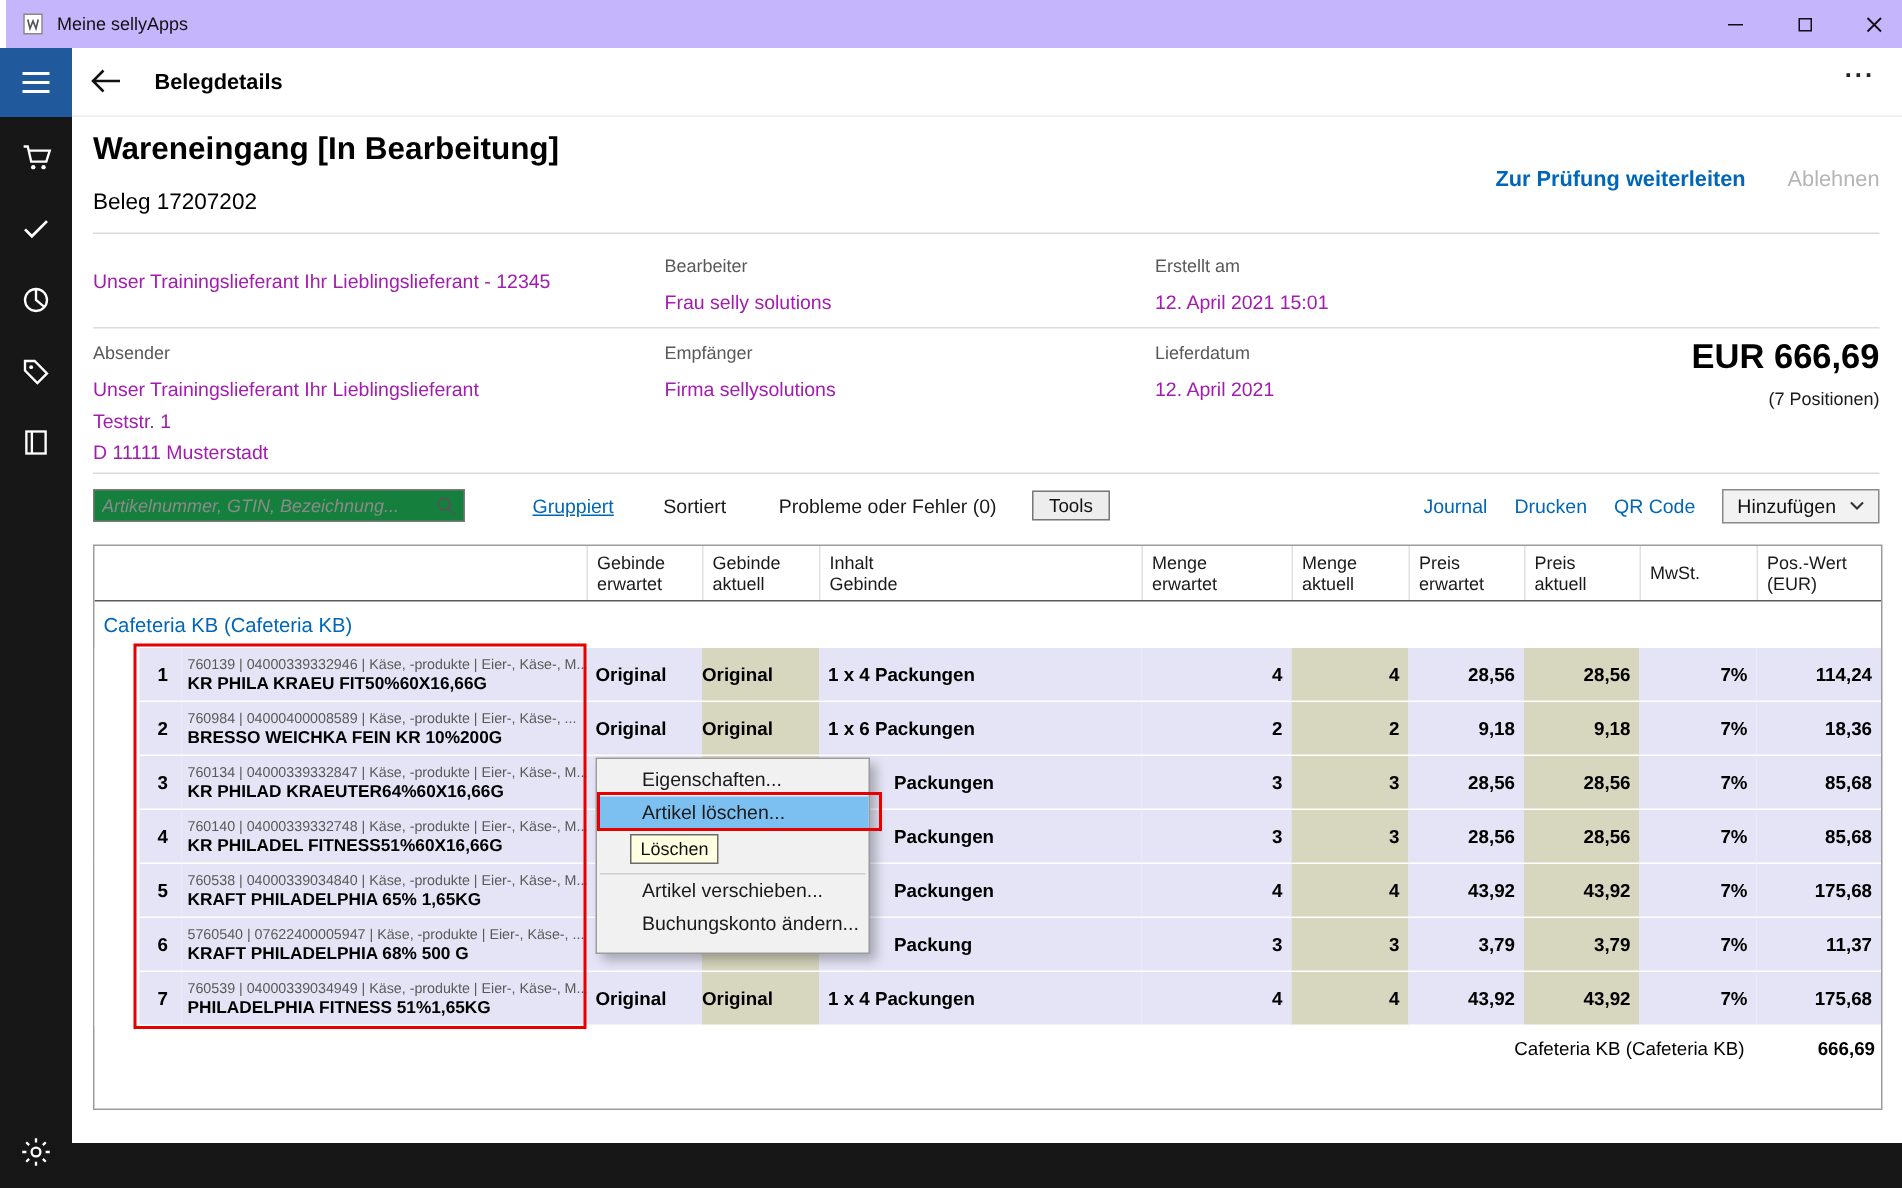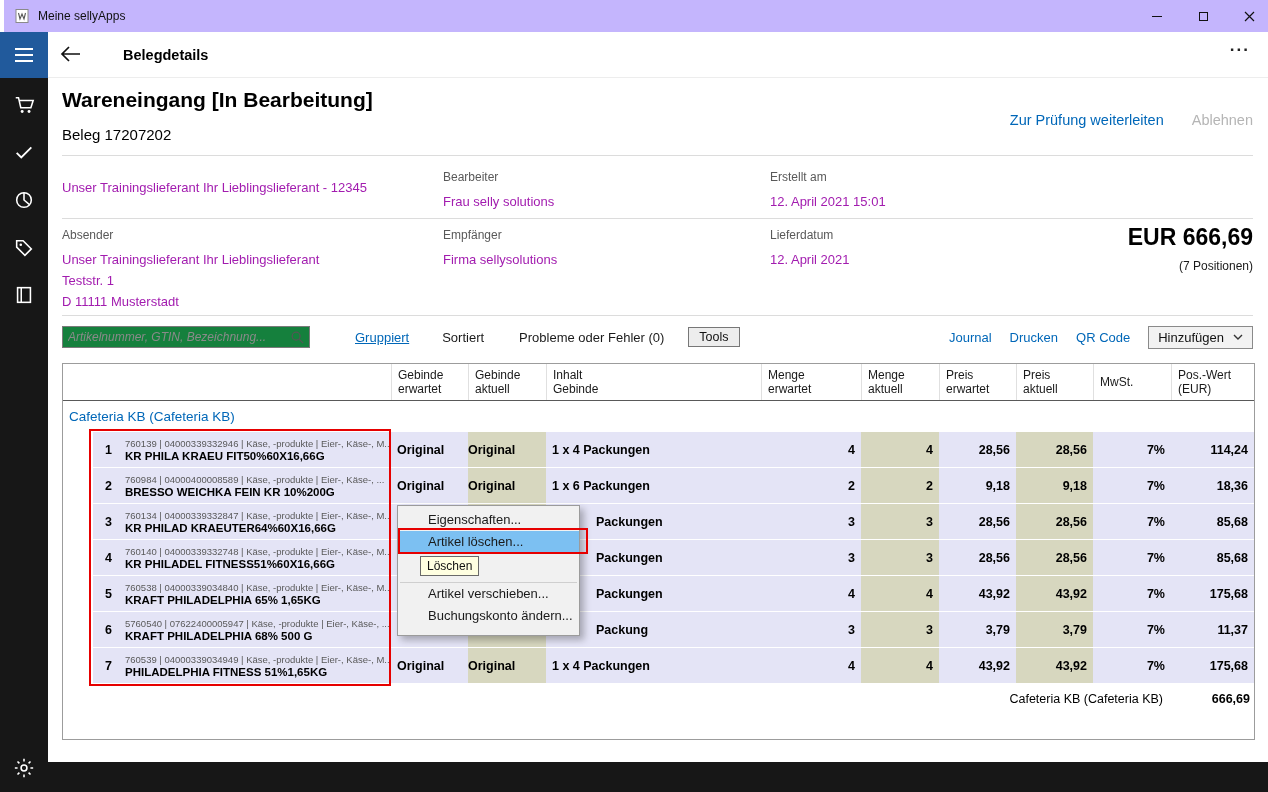--- a/index.html
+++ b/index.html
@@ -13,37 +13,37 @@
   .win-title { margin-left:8px; font-size:12px; color:#111; }
   .win-controls { position:absolute; right:0; top:0; display:flex; height:32px; }
   .wbtn { width:46px; height:32px; display:flex; align-items:center; justify-content:center; }
   .min-glyph { width:10px; height:1px; background:#111; }
   .max-glyph { width:9px; height:9px; border:1px solid #111; }
 
   
   .appheader { position:absolute; top:32px; left:0; width:100%; height:46px; background:#fff; border-bottom:1px solid #ededed; }
   .hamburger { position:absolute; left:0; top:0; width:48px; height:46px; background:#215a9c; display:flex; align-items:center; justify-content:center; }
   .backbtn { position:absolute; left:60px; top:13px; }
-  .ah-title { position:absolute; left:103px; top:15px; font-weight:bold; font-size:14.5px;margin-left:20px; }
+  .ah-title { position:absolute; left:103px; top:15px; font-weight:bold; font-size:14.5px; }
   .ah-center { position:absolute; left:0; right:0; top:15px; text-align:center; color:#0067b8; font-size:14.5px; }
   .ah-more { position:absolute; right:18px; top:4px; font-size:17px; letter-spacing:2px; font-weight:bold; color:#222; }
 
   
   .sidebar { position:absolute; left:0; top:78px; width:48px; height:714px; background:#171717; }
   .side-btn { position:absolute; left:0; width:48px; height:40px; display:flex; align-items:center; justify-content:center; }
   .sb1{top:7px}.sb2{top:54px}.sb3{top:102px}.sb4{top:150px}.sb5{top:197px}
   .side-gear{bottom:4px}
   .bottombar { position:absolute; left:48px; top:762px; width:1220px; height:30px; background:#171717; }
 
   
   .main { position:absolute; left:48px; top:78px; width:1220px; height:684px; background:#fff; }
   .doc-title { position:absolute; left:14px; top:10px; font-size:21px; font-weight:bold; }
   .doc-sub { position:absolute; left:14px; top:48px; font-size:15px; }
   .doc-actions { position:absolute; right:15px; top:34px; display:flex; gap:28px; font-size:14.5px; }
-  .link-forward { color:#0067b8; cursor:pointer; }
+  .link-forward { color:#0067b8; cursor:pointer;font-weight:bold; }
   .link-reject { color:#b5b5b5; }
   .hr { position:absolute; left:14px; right:15px; height:1px; background:#dcdcdc; }
   .hr1{top:77px}.hr2{top:140px}.hr3{top:237px}
   .field { position:absolute; }
   .f-lieferant{left:14px;top:92px}.f-bearbeiter{left:395px;top:92px}.f-erstellt{left:722px;top:92px}
   .f-absender{left:14px;top:150px}.f-empfaenger{left:395px;top:150px}.f-lieferdatum{left:722px;top:150px}
   .flabel { font-size:12px; color:#595959; }
   .fvalue { font-size:13px; color:#a21caf; margin-top:7px; line-height:21px; }
   .total { position:absolute; right:15px; top:146px; text-align:right; }
   .total-amount { font-size:23px; font-weight:bold; }

